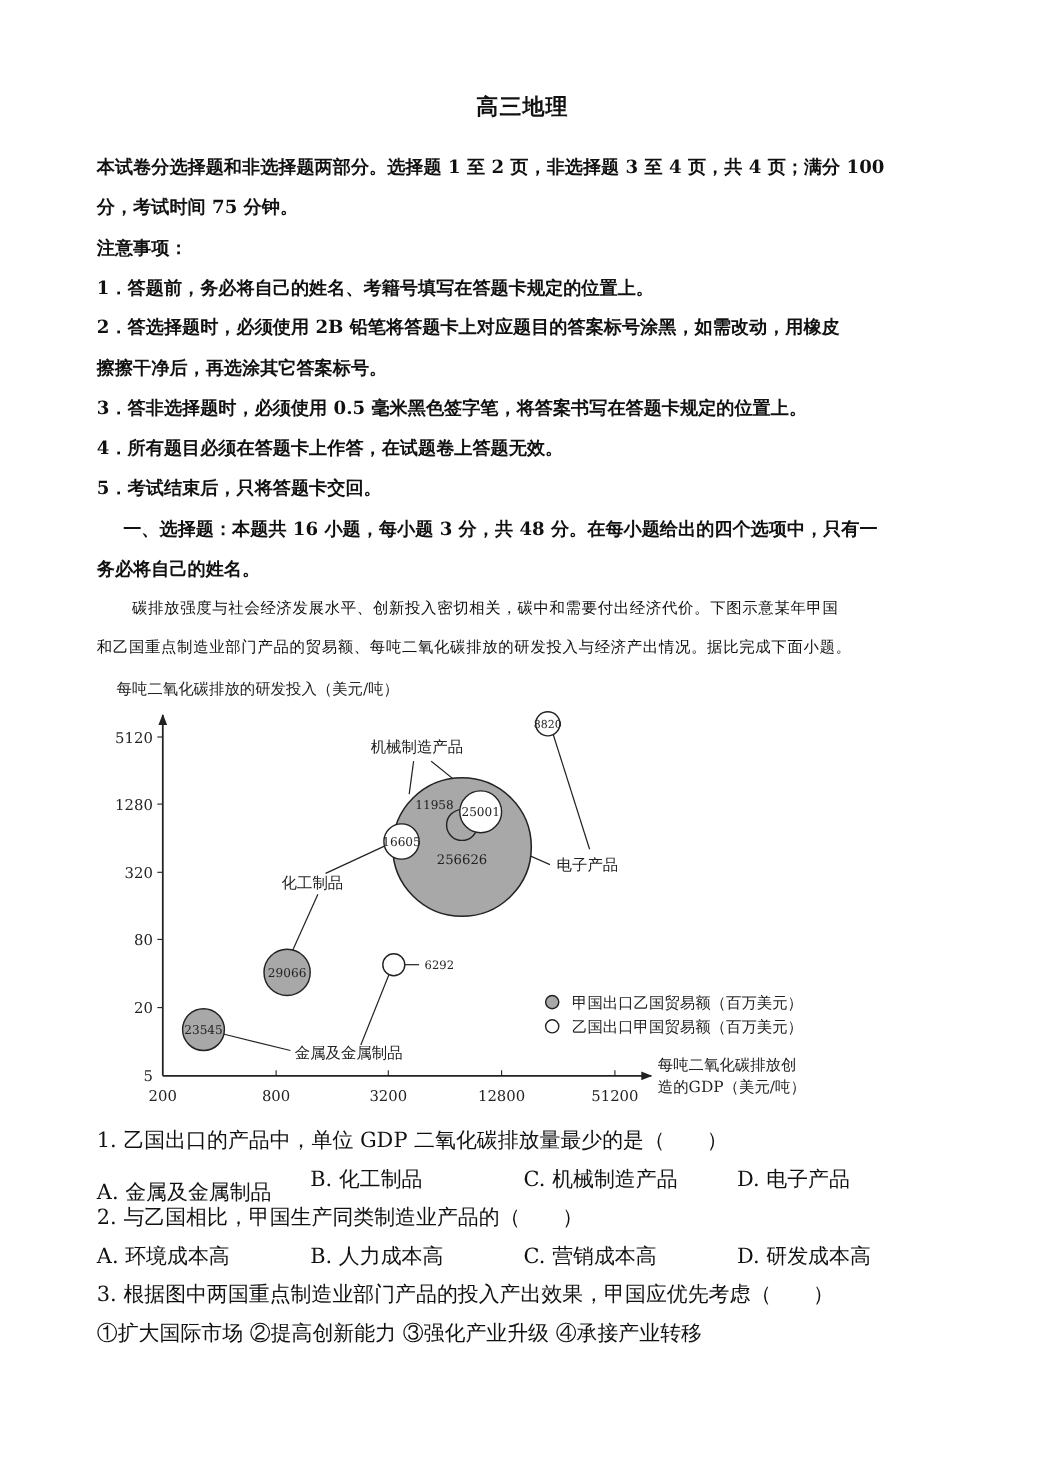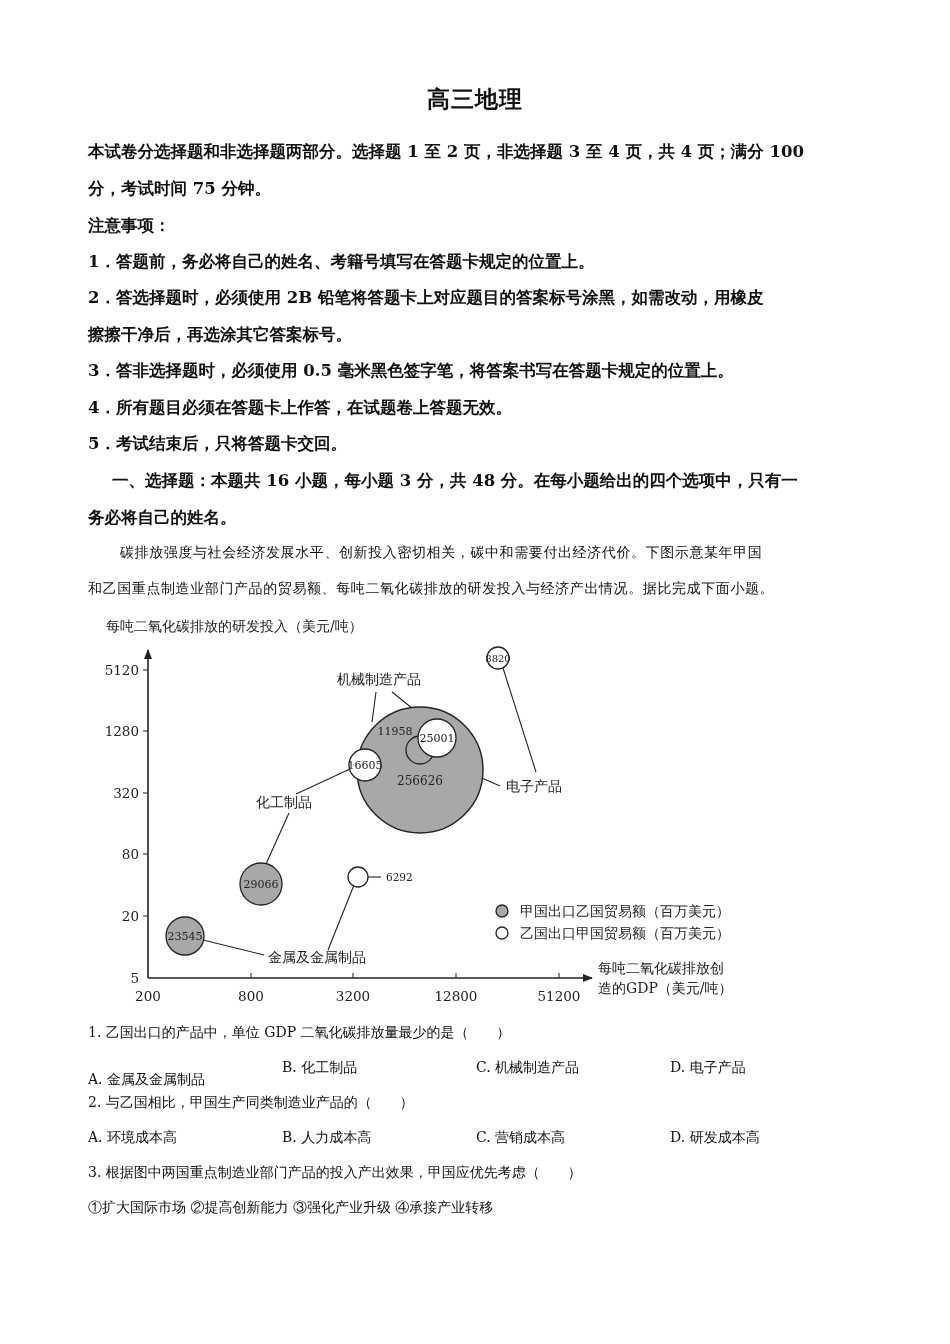--- a/index.html
+++ b/index.html
@@ -1,22 +1,22 @@
 <!DOCTYPE html>
 <html><head>
 <meta charset="utf-8">
 <style>
   html, body { margin: 0; padding: 0; background: #ffffff; }
   body { width: 950px; height: 1344px; position: relative; overflow: hidden;
          font-family: "DejaVu Serif", "Liberation Serif", serif; color: #111; }
   .abs { position: absolute; white-space: nowrap; }
-  .title { left: 0; width: 950px; top: 84px; text-align: center; font-size: 23px; font-weight: bold; letter-spacing: 1px; }
+  .title { left: 0; width: 950px; top: 84px; text-align: center; font-size: 20px; font-weight: bold; letter-spacing: 1px; }
   .bold { font-weight: bold; font-size: 16.5px; }
   .intro { font-size: 14px; letter-spacing: 0.6px; }
-  .q { font-size: 14px; }
+  .q { font-size: 19px; }
   svg text { font-family: "DejaVu Serif", "Liberation Serif", serif; fill: #222; }
 </style>
 </head>
 <body>
 
 <div class="abs title">高三地理</div>
 
 <div class="abs bold" style="left:88px;top:141px;">本试卷分选择题和非选择题两部分。选择题 1 至 2 页，非选择题 3 至 4 页，共 4 页；满分 100</div>
 <div class="abs bold" style="left:88px;top:178px;">分，考试时间 75 分钟。</div>
 <div class="abs bold" style="left:88px;top:215px;">注意事项：</div>

